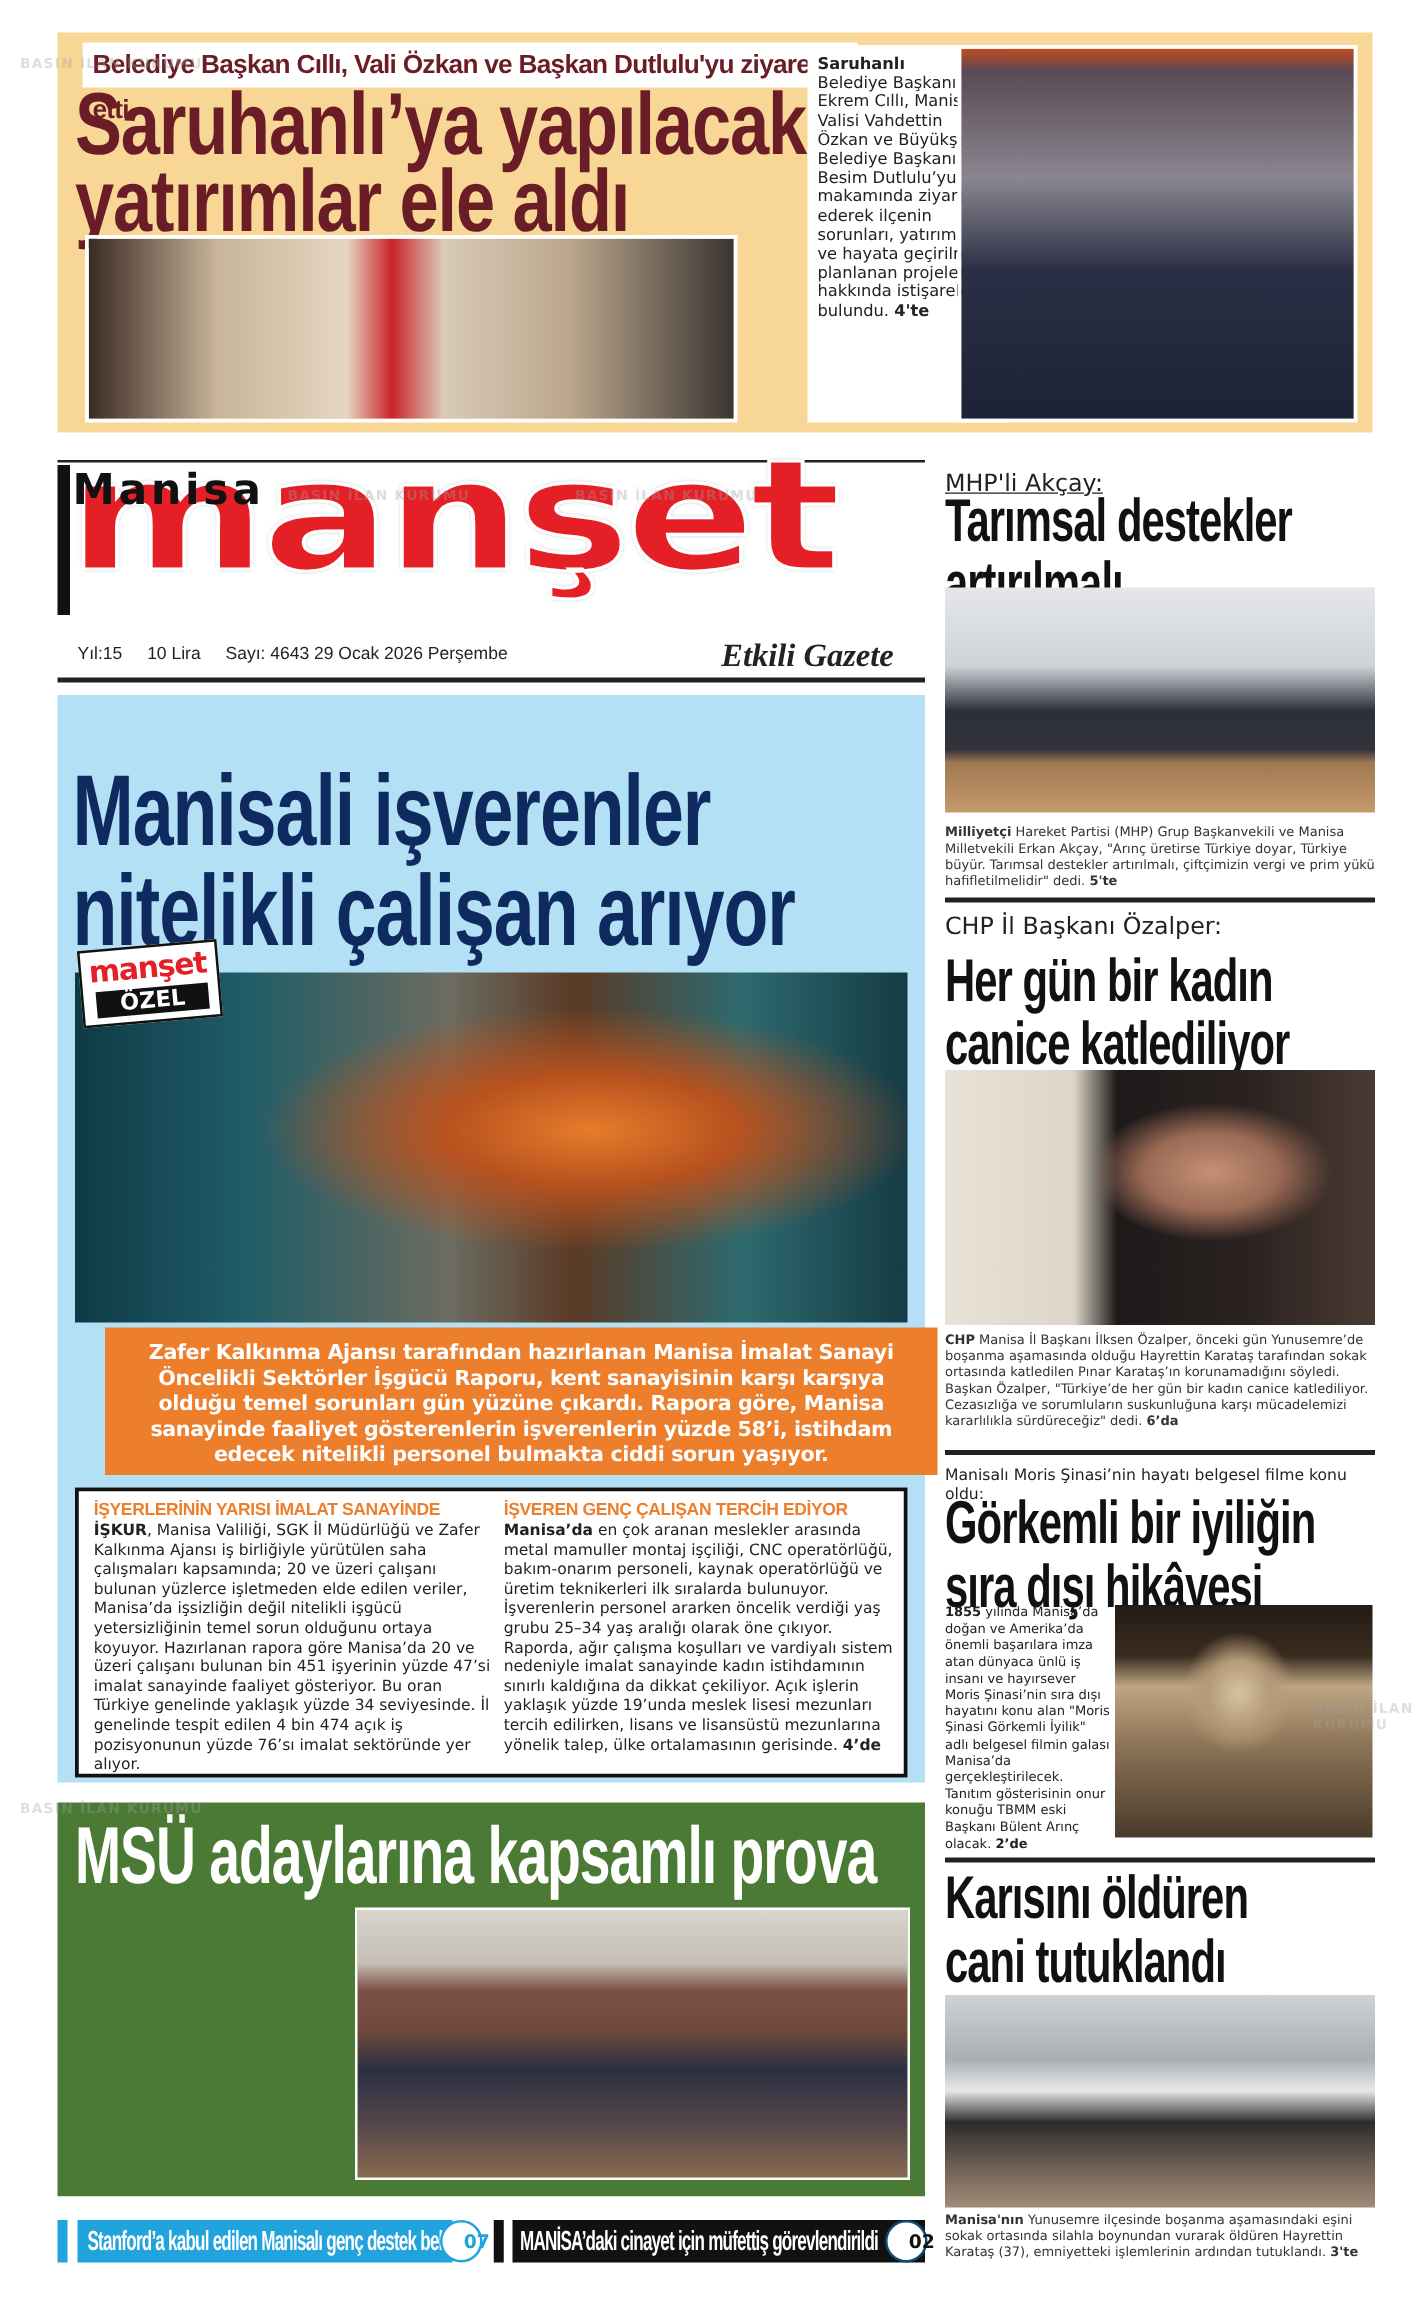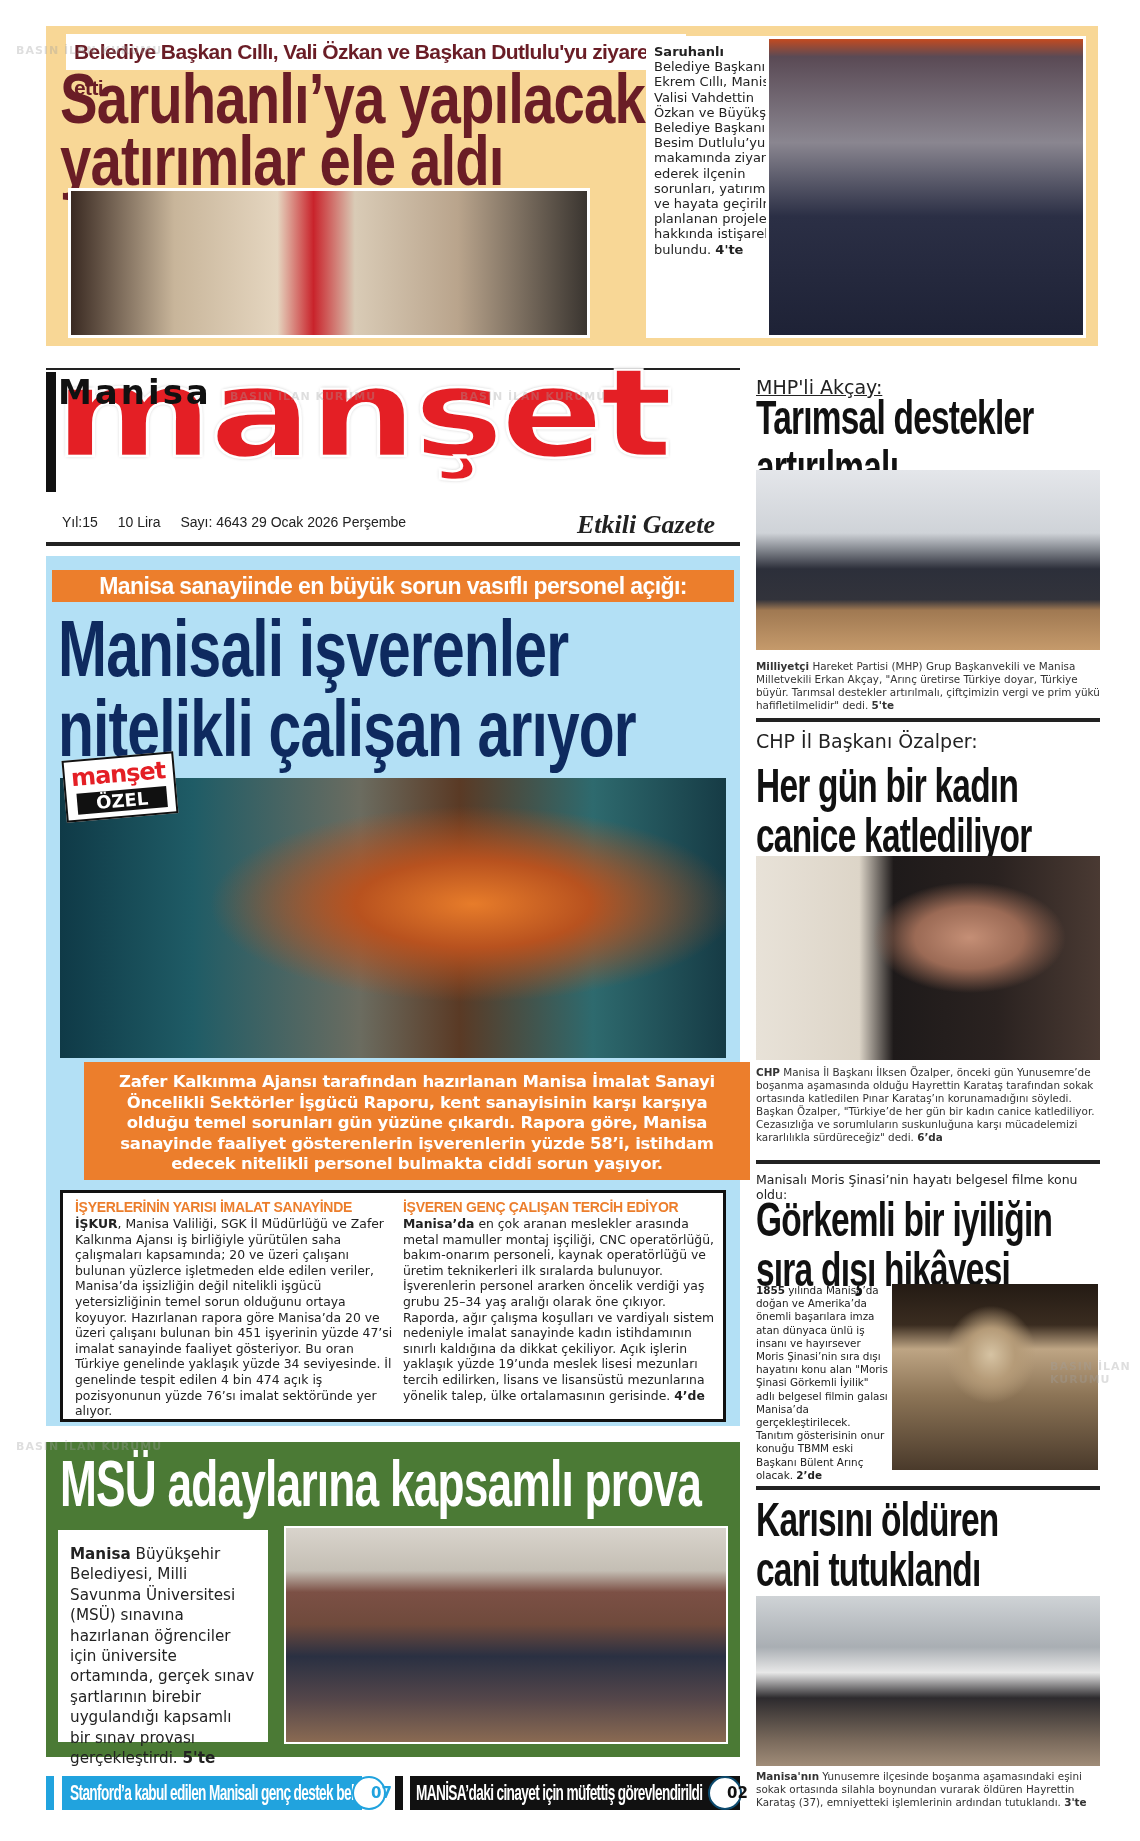--- a/index.html
+++ b/index.html
@@ -116,21 +116,20 @@
 <div id="mast-manisa" class="abs">Manisa</div>
 <div id="mast-info" class="abs">
   <span>Yıl:15</span>
   <span>10 Lira</span>
   <span>Sayı: 4643 29 Ocak 2026 Perşembe</span>
 </div>
 <div id="mast-slogan" class="abs">Etkili Gazete</div>
 <div id="mast-line-bot" class="abs"></div>
 
 <div id="main-box" class="abs">
-  <div id="main-kicker" class="abs">Manisa sanayiinde en büyük sorun vasıflı personel açığı:</div>
   <div id="main-headline" class="abs cond">
     <div>Manisali işverenler</div>
     <div>nitelikli çalişan arıyor</div>
   </div>
   <div id="main-photo" class="abs photo"></div>
   <div id="ozel-badge" class="abs">
     <div id="ozel-manset" class="abs">manşet</div>
     <div id="ozel-word" class="abs">ÖZEL</div>
   </div>
   <div id="main-summary" class="abs">Zafer Kalkınma Ajansı tarafından hazırlanan Manisa İmalat Sanayi Öncelikli Sektörler İşgücü Raporu, kent sanayisinin karşı karşıya olduğu temel sorunları gün yüzüne çıkardı. Rapora göre, Manisa sanayinde faaliyet gösterenlerin işverenlerin yüzde 58’i, istihdam edecek nitelikli personel bulmakta ciddi sorun yaşıyor.</div>
@@ -142,24 +141,20 @@
     <div id="col2" class="abs col body-text">
       <div class="col-head">İŞVEREN GENÇ ÇALIŞAN TERCİH EDİYOR</div>
       <b>Manisa’da</b><span> en çok aranan meslekler arasında metal mamuller montaj işçiliği, CNC operatörlüğü, bakım-onarım personeli, kaynak operatörlüğü ve üretim teknikerleri ilk sıralarda bulunuyor. İşverenlerin personel ararken öncelik verdiği yaş grubu 25–34 yaş aralığı olarak öne çıkıyor. Raporda, ağır çalışma koşulları ve vardiyalı sistem nedeniyle imalat sanayinde kadın istihdamının sınırlı kaldığına da dikkat çekiliyor. Açık işlerin yaklaşık yüzde 19’unda meslek lisesi mezunları tercih edilirken, lisans ve lisansüstü mezunlarına yönelik talep, ülke ortalamasının gerisinde.</span>
       <b>4’de</b>
     </div>
   </div>
 </div>
 
 <div id="msu-box" class="abs">
   <div id="msu-headline" class="abs cond">MSÜ adaylarına kapsamlı prova</div>
-  <div id="msu-text" class="abs body-text">
-    <b>Manisa</b><span> Büyükşehir Belediyesi, Milli Savunma Üniversitesi (MSÜ) sınavına hazırlanan öğrenciler için üniversite ortamında, gerçek sınav şartlarının birebir uygulandığı kapsamlı bir sınav provası gerçekleştirdi.</span>
-    <b>5'te</b>
-  </div>
   <div id="msu-photo" class="abs photo"></div>
 </div>
 
 <div id="strip1-bar" class="abs"></div>
 <div id="strip1" class="abs" style="left:62px;width:300px;"></div>
 <div id="strip1-text" class="abs cond">Stanford’a kabul edilen Manisalı genç destek bekliyor</div>
 <div id="strip1-num" class="abs num-circle">07</div>
 
 <div id="strip2-bar" class="abs"></div>
 <div id="strip2" class="abs"></div>

